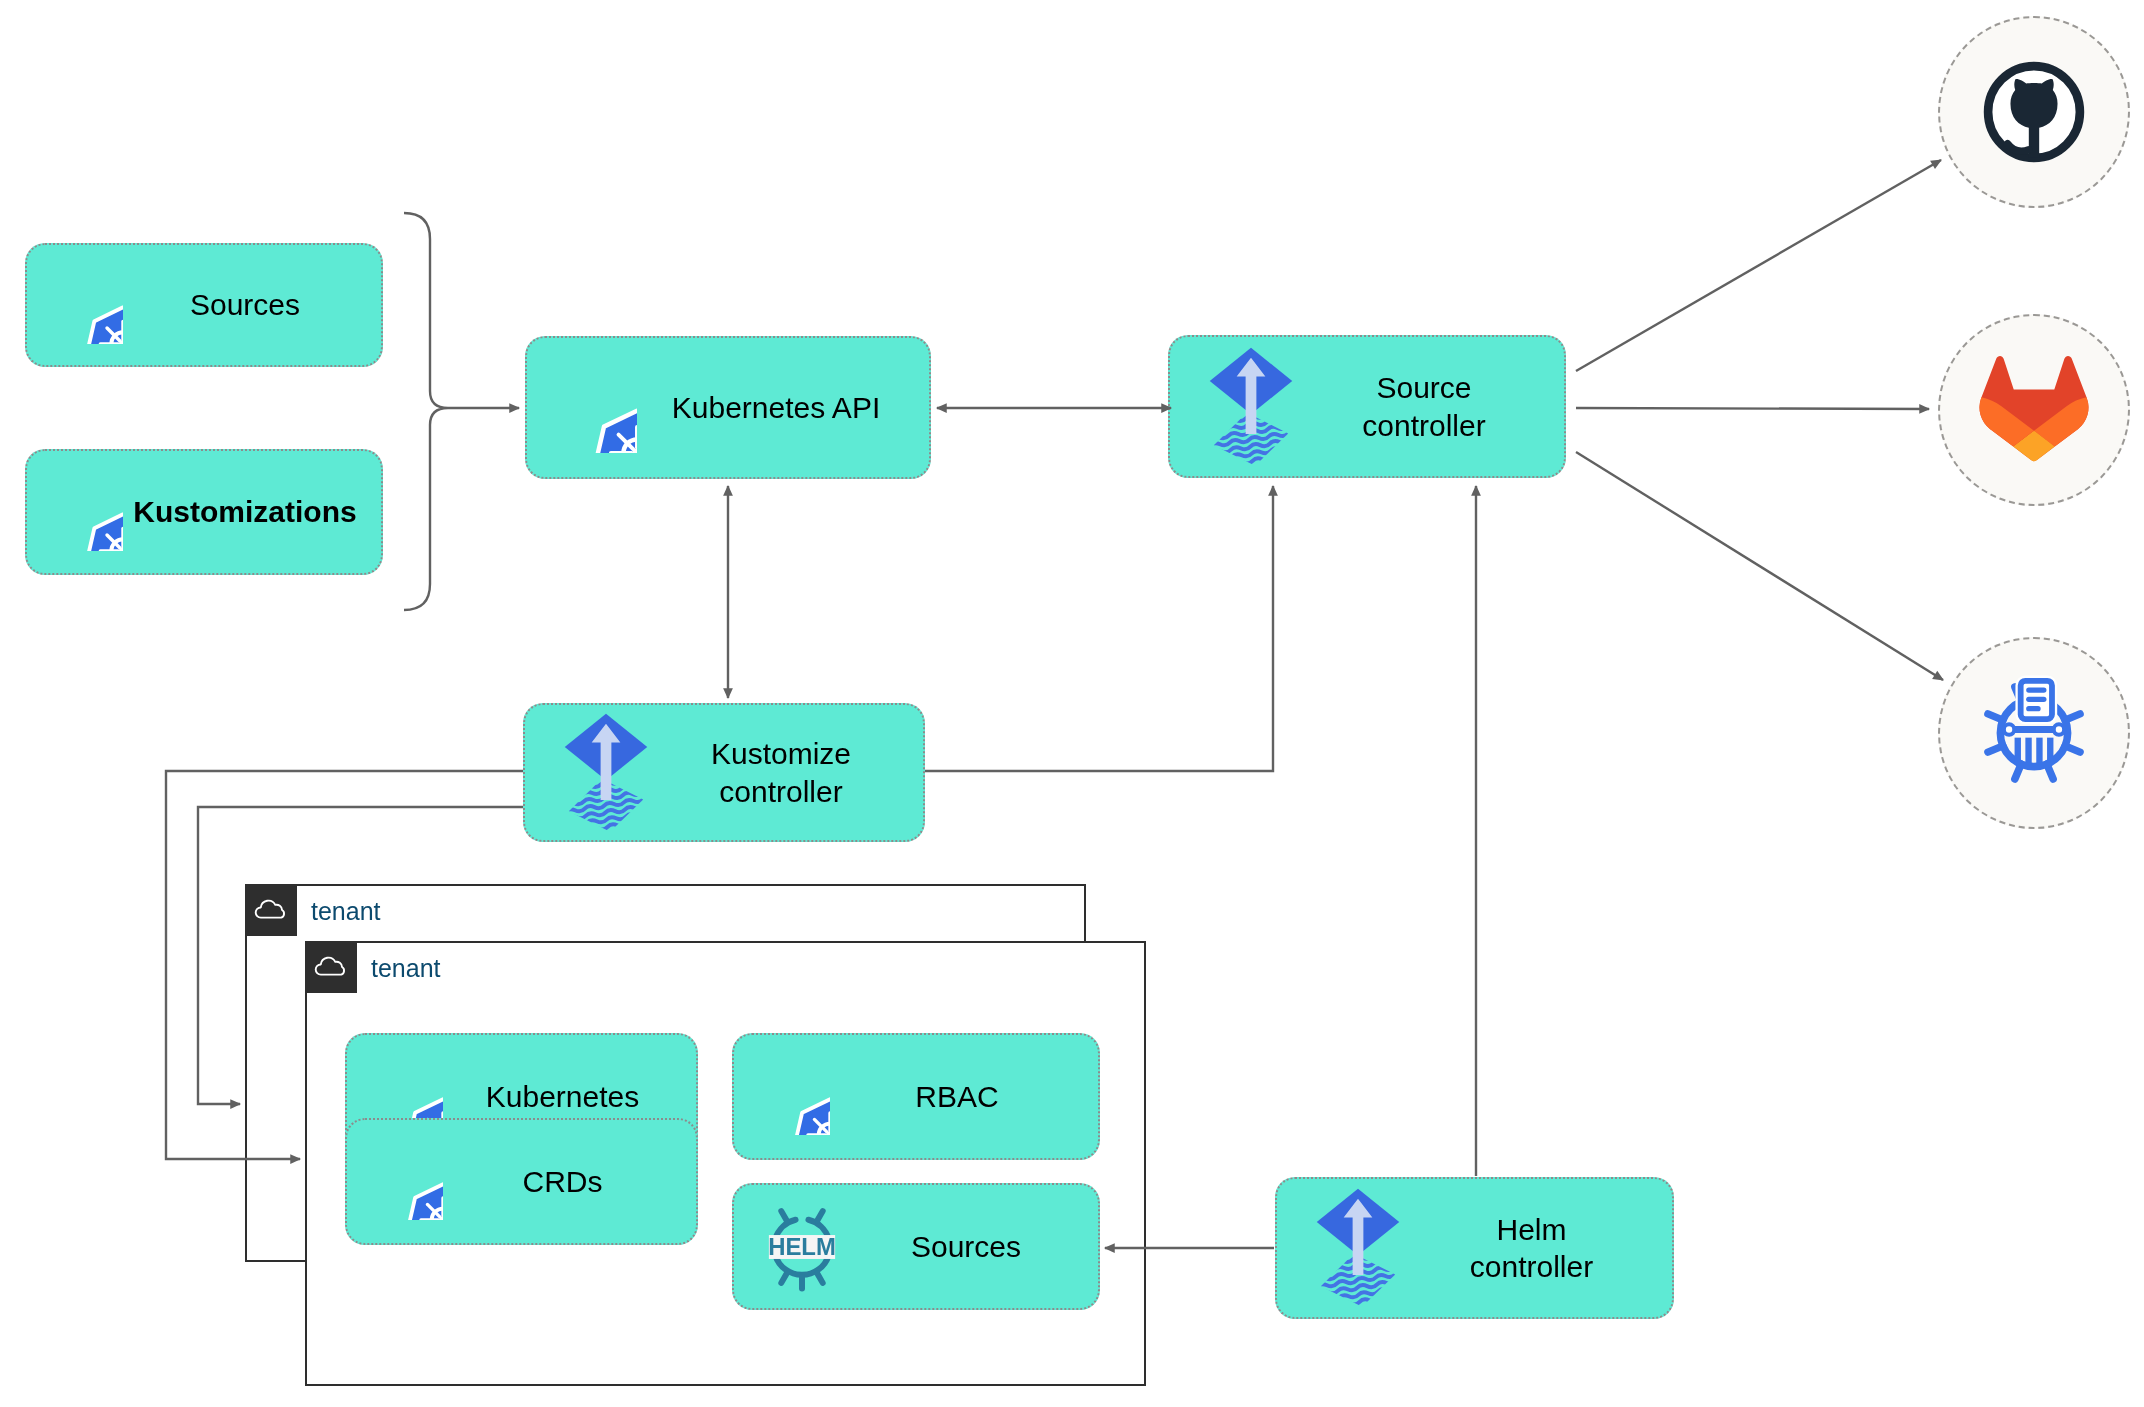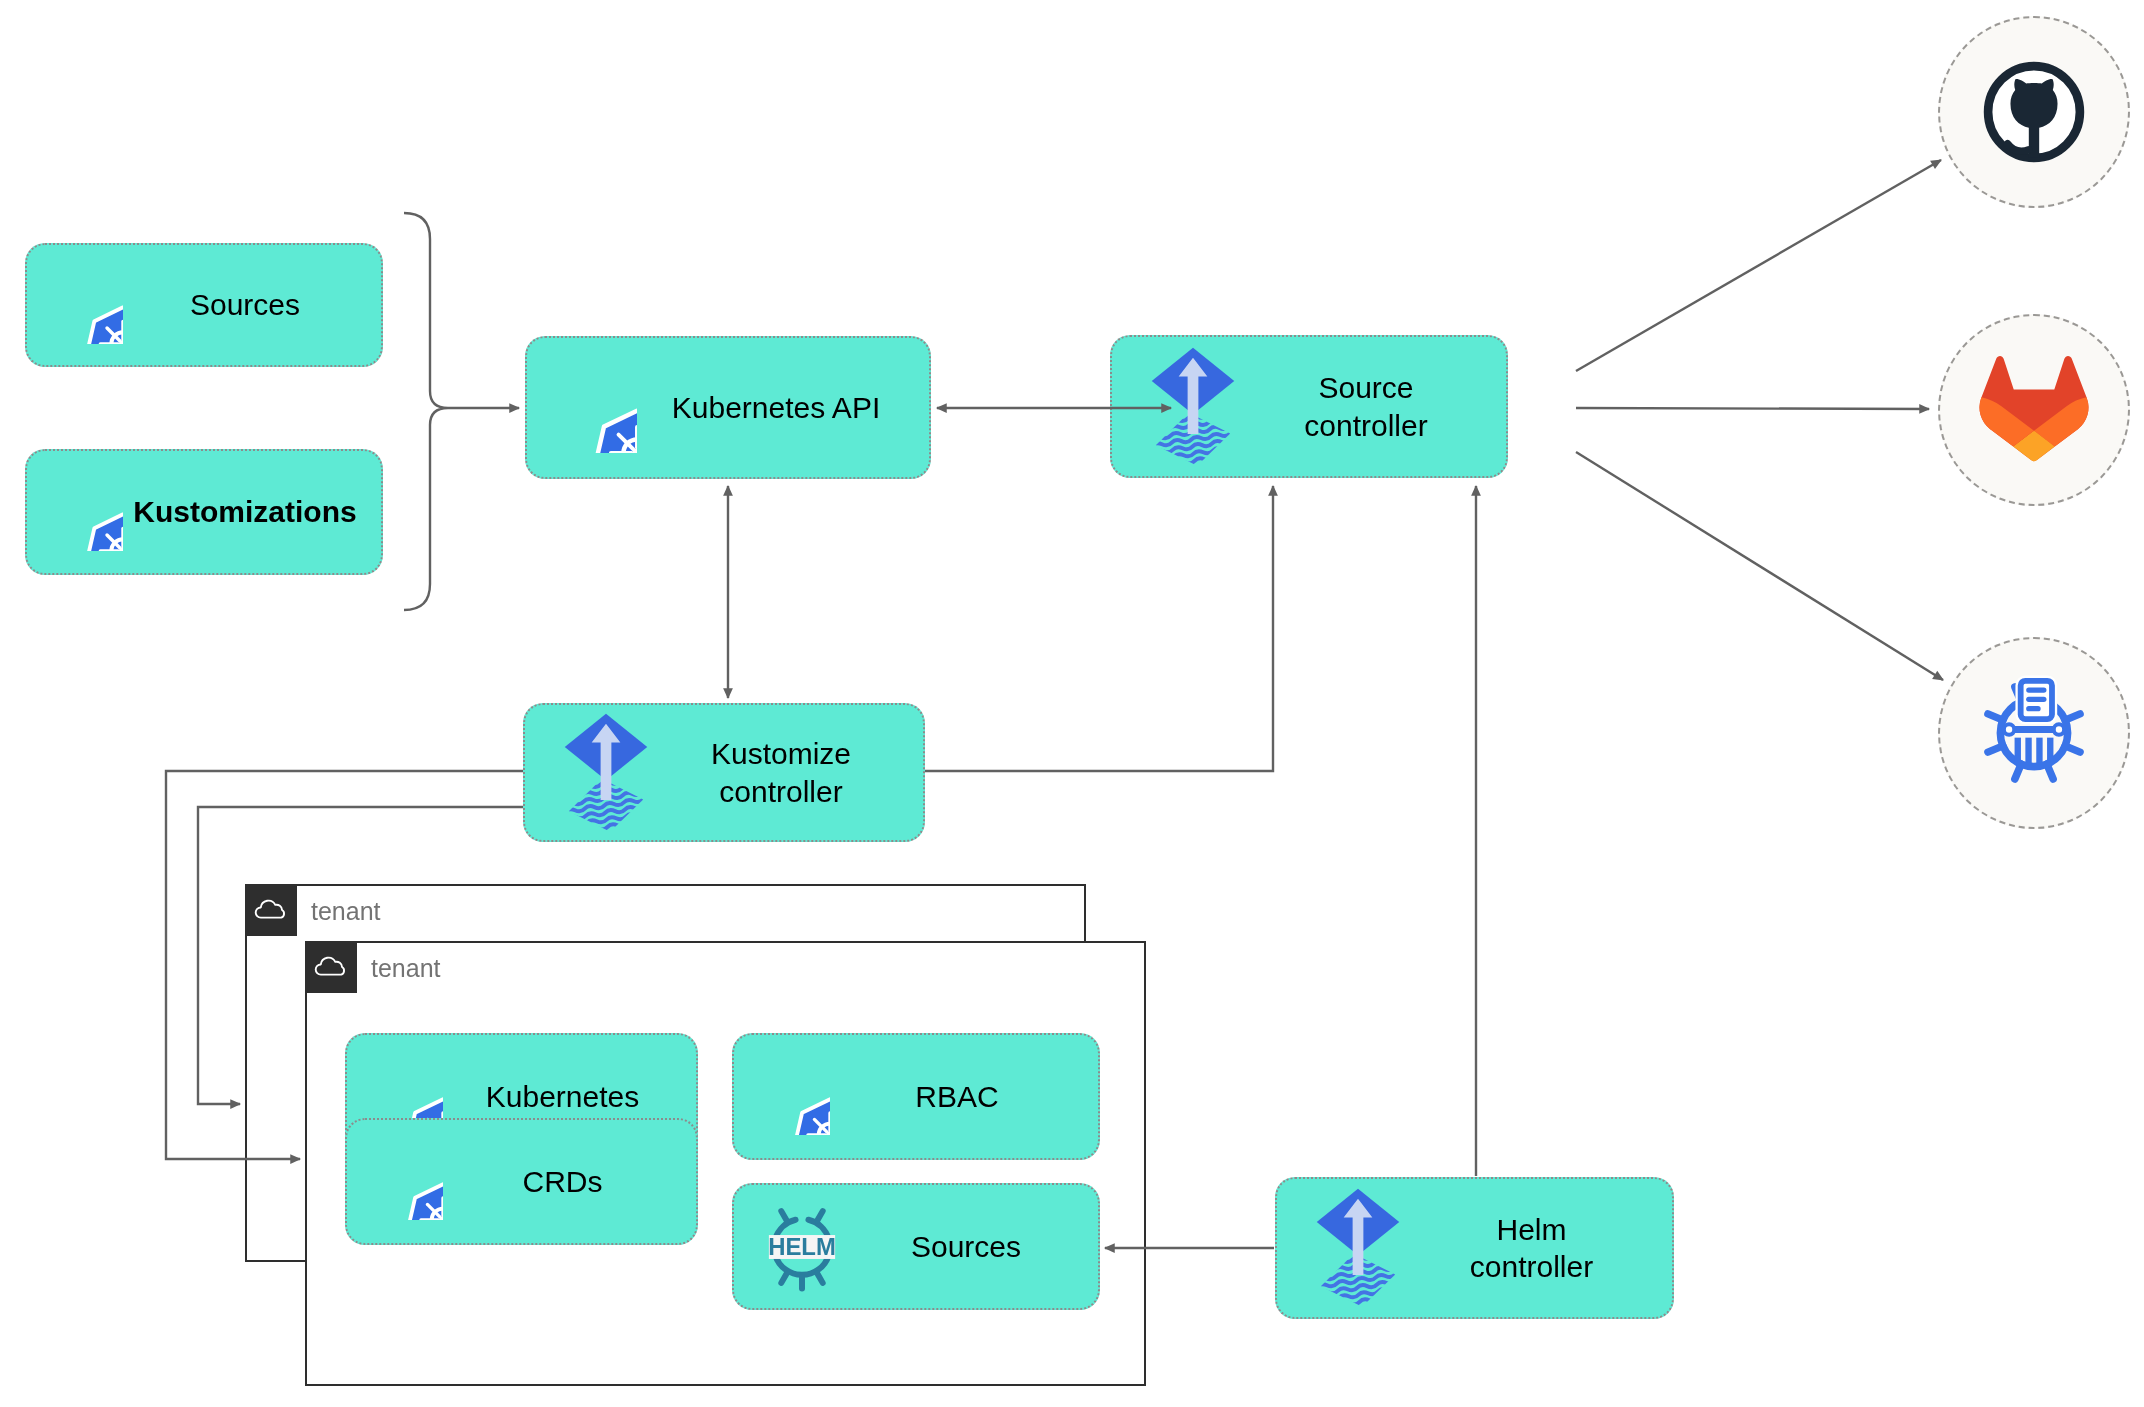--- a/index.html
+++ b/index.html
@@ -16,21 +16,21 @@
     flex:1;text-align:center;font-size:30px;line-height:1.25;
     white-space:pre-line;padding-right:14px;
   }
   .tenant{position:absolute;background:#ffffff;border:2px solid #2E2E2E;box-sizing:border-box;}
   .tenant-tab{
     position:absolute;left:-2px;top:-2px;width:52px;height:52px;background:#2E2E2E;
     display:flex;align-items:center;justify-content:center;
   }
   .tenant-label{
     position:absolute;left:64px;top:0;height:50px;display:flex;align-items:center;
-    font-size:25px;color:#737373;
+    font-size:25px;color:#0c4a6e;
   }
   .repo{
     position:absolute;width:192px;height:192px;border-radius:50%;
     background:#FAF9F6;border:2.5px dashed #9A9895;box-sizing:border-box;
     display:flex;align-items:center;justify-content:center;
   }
   .edges{position:absolute;left:0;top:0;pointer-events:none;}
 </style>
 </head>
 <body>
@@ -116,21 +116,21 @@
 
   <div class="node" style="left:525px;top:336px;width:406px;height:143px;">
     <span class="icon" style="margin-left:20px;">
       <svg width="90" height="90" viewBox="-50 -50 100 100">
           <use href="#i-k8s"></use>
         </svg>
     </span>
     <span class="label">Kubernetes API</span>
   </div>
 
-  <div class="node" style="left:1110px;top:335px;width:398px;height:143px;">
+  <div class="node" style="left:1168px;top:335px;width:398px;height:143px;">
     <span class="icon" style="margin-left:34px;">
       <svg width="94" height="122" viewBox="0 0 100 136">
           <use href="#i-flux"></use>
         </svg>
     </span>
     <span class="label">Source
 controller</span>
   </div>
 
   <div class="node" style="left:523px;top:703px;width:402px;height:139px;">

